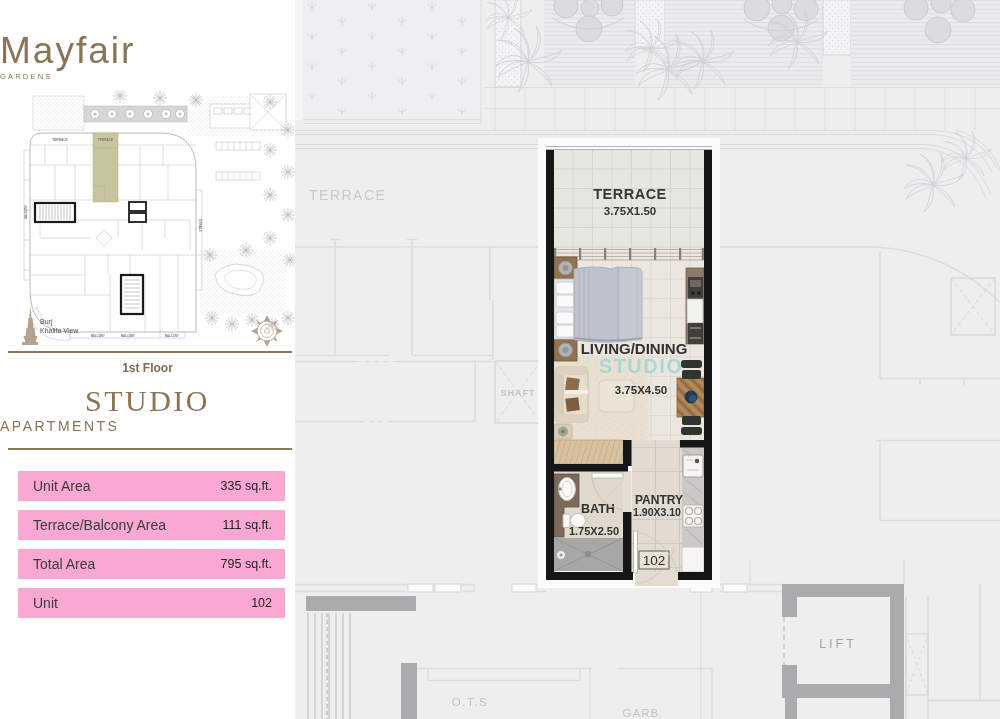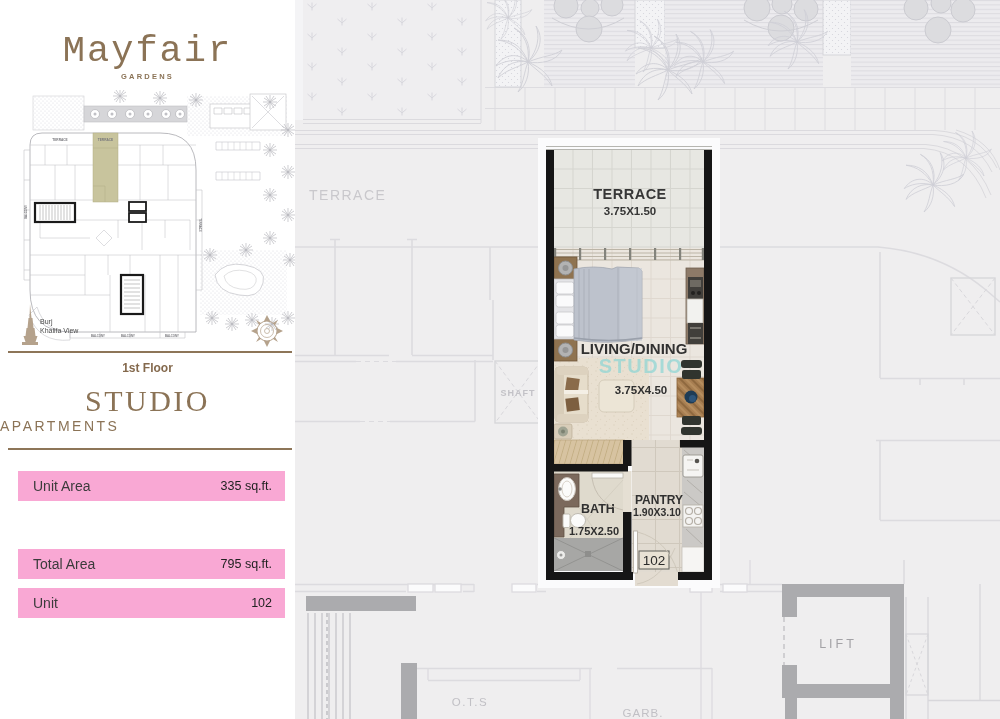--- a/index.html
+++ b/index.html
@@ -1,20 +1,20 @@
 <!DOCTYPE html>
 <html><head>
 <meta charset="utf-8">
 <style>
   html,body{margin:0;padding:0}
   body{width:1000px;height:719px;position:relative;overflow:hidden;background:#fff;font-family:"Liberation Sans",sans-serif}
   #sidebar{position:absolute;left:0;top:0;width:295px;height:719px;background:#fff}
   #plan{position:absolute;left:295px;top:0;width:705px;height:719px}
-  .logo{position:absolute;left:0;top:30px;width:295px;text-align:center;font-family:Liberation Mono, monospace;font-size:37px;color:#8b7356;letter-spacing:2px}
-  .gardens{position:absolute;left:0;top:72px;width:295px;text-align:center;font-size:7.5px;color:#8b7356;letter-spacing:2.2px;font-weight:700}
+  .logo{position:absolute;left:0;top:30px;width:295px;text-align:left;font-family:Liberation Sans, sans-serif;font-size:37px;color:#8b7356;letter-spacing:2px}
+  .gardens{position:absolute;left:0;top:72px;width:295px;text-align:left;font-size:7.5px;color:#8b7356;letter-spacing:2.2px;font-weight:400}
   .hr1{position:absolute;left:8px;top:351px;width:284px;height:2px;background:#8d7558}
   .floor1{position:absolute;left:0;top:361px;width:295px;text-align:center;font-size:12px;color:#84694d;font-weight:700}
   .studio{position:absolute;left:0;top:384px;width:295px;text-align:center;font-family:"Liberation Serif",serif;font-size:30px;color:#8b7356;letter-spacing:2.5px}
   .apartments{position:absolute;left:0;top:418px;width:313px;text-align:left;font-family:Liberation Sans, sans-serif;font-size:14px;color:#8b7356;letter-spacing:2.5px}
   .hr2{position:absolute;left:8px;top:448px;width:284px;height:2px;background:#8d7558}
   .row{position:absolute;left:18px;width:267px;height:30px;background:#f9a8d4}
   .row .lab{position:absolute;left:15px;top:7px;font-size:14px;color:#3b3b3b}
   .row .val{position:absolute;right:13px;top:8px;font-size:12.5px;color:#222;font-weight:400}
 </style>
 </head>
@@ -166,20 +166,24 @@
 
   <div class="apartments">APARTMENTS</div>
 
   <div class="hr2"></div>
 
   <div class="row" style="top:471px">
       <span class="lab">Unit Area</span>
       <span class="val">335 sq.ft.</span>
     </div>
 
+  <div class="row" style="top:510px">
+      <span class="lab">Terrace/Balcony Area</span>
+      <span class="val">111 sq.ft.</span>
+    </div>
 
   <div class="row" style="top:549px">
       <span class="lab">Total Area</span>
       <span class="val">795 sq.ft.</span>
     </div>
 
   <div class="row" style="top:588px">
       <span class="lab">Unit</span>
       <span class="val">102</span>
     </div>

